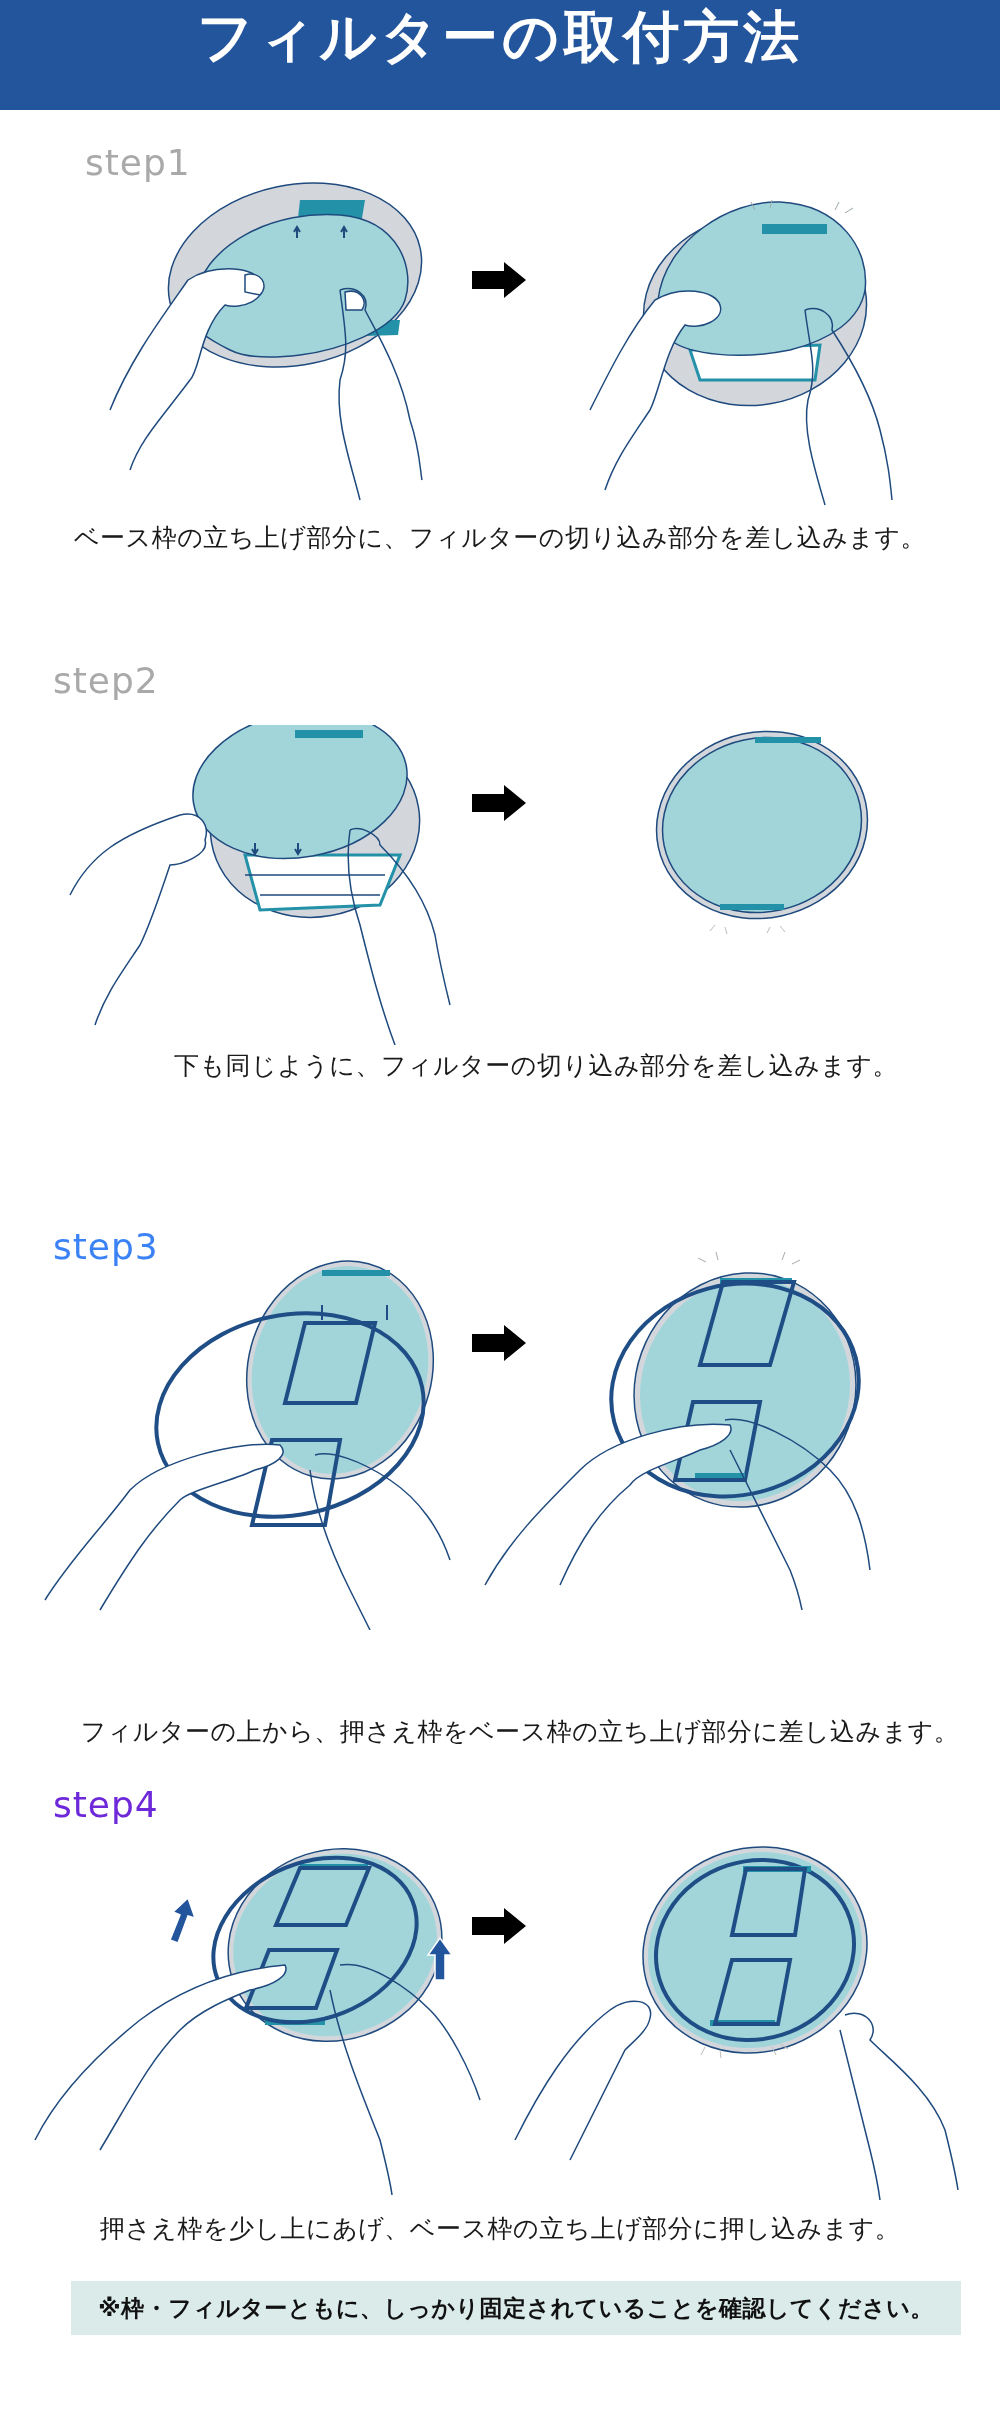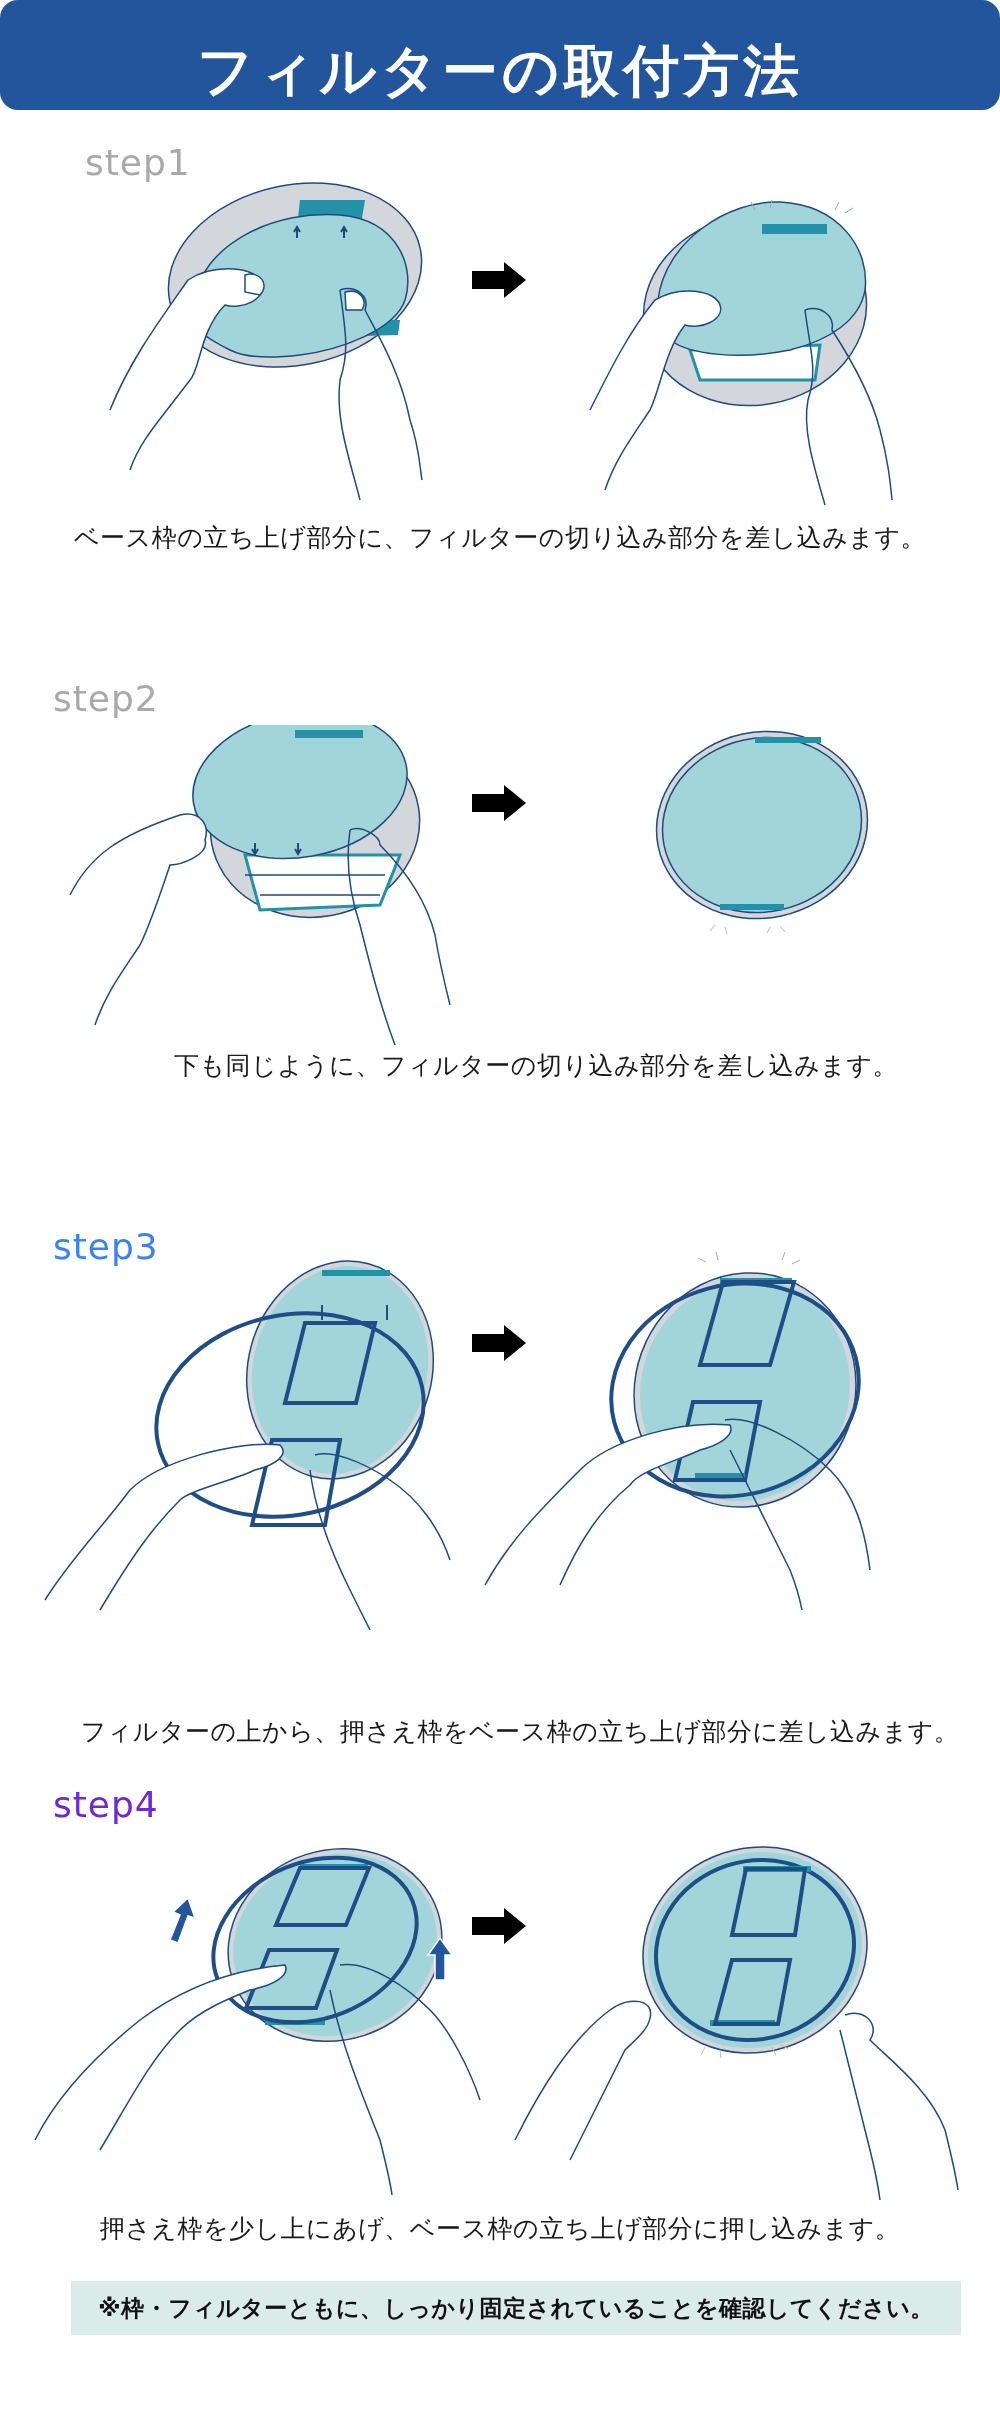--- a/index.html
+++ b/index.html
@@ -1,19 +1,19 @@
 <!DOCTYPE html>
 <html><head>
 <meta charset="utf-8">
 <style>
   html, body { margin: 0; padding: 0; background: #ffffff; }
   body { width: 1000px; height: 2420px; position: relative; overflow: hidden;
          font-family: "DejaVu Sans", "Liberation Sans", sans-serif; color: #1a1a1a; }
   .header { position: absolute; left: 0; top: 0; width: 1000px; height: 110px;
-            display: flex; align-items: flex-end; justify-content: center; border-radius: 18px; }
+            display: flex; align-items: flex-start; justify-content: center; }
   .header-title { color: #ffffff; font-size: 56px; font-weight: bold; letter-spacing: 4px; }
   .step-label { position: absolute; left: 53px; font-family: "DejaVu Sans", sans-serif;
                 font-size: 36px; font-weight: normal; letter-spacing: 1px; }
   .fig { position: absolute; }
   .caption { position: absolute; left: 0; width: 1000px; text-align: center;
              font-size: 25px; line-height: 32px; letter-spacing: 0.5px; font-family: Liberation Serif, serif; }
   .note { position: absolute; left: 55px; width: 890px; top: 2281px; height: 54px;
           display: flex; align-items: center; justify-content: center; margin-left: 16px; }
   .note-text { font-size: 23px; font-weight: bold; color: #111; letter-spacing: 0.5px; }
   .nav-arrow { position: absolute; width: 56px; height: 36px; }
@@ -49,21 +49,21 @@
   <path d="M120 170 L250 165 L245 200 L130 200 Z" fill="#fff" stroke="#2392a8" stroke-width="3"></path>
   <path d="M88 120 C95 60 160 20 210 22 C270 25 300 70 295 110 C290 140 260 160 220 170 C170 180 120 175 100 160 C90 150 86 135 88 120 Z" fill="#a2d5da" stroke="#1f4a7e" stroke-width="1.5"></path>
   <rect x="192" y="44" width="65" height="10" fill="#2392a8"></rect>
   <path d="M185 30 l-4 -8 M200 28 l2 -8 M265 30 l4 -8 M275 33 l8 -5" stroke="#9aa" stroke-width="1"></path>
   <path d="M20 230 C40 190 60 150 85 120 C110 105 145 110 150 125 C155 140 130 150 115 145 C95 170 90 210 80 230 C60 260 45 280 35 310" fill="#fff" stroke="#1f4a7e" stroke-width="1.5"></path>
   <path d="M235 130 C250 125 265 135 262 150 C275 170 300 210 310 250 C318 280 320 300 322 320 M235 130 C240 170 248 190 238 220 C232 250 245 290 255 325" fill="none" stroke="#1f4a7e" stroke-width="1.5"></path>
 </svg>
 
 <div class="caption" style="top:522px;">ベース枠の立ち上げ部分に、フィルターの切り込み部分を差し込みます。</div>
 
-<div class="step-label" style="top:678px;color:#a9a9a9;">step2</div>
+<div class="step-label" style="top:660px;color:#a9a9a9;">step2</div>
 
 <svg class="fig" style="left:60px;top:725px;" width="420" height="320" viewBox="0 0 420 320">
   <ellipse cx="255" cy="100" rx="105" ry="92" transform="rotate(-10 255 100)" fill="#d3d7dc" stroke="#1f4a7e" stroke-width="1.5"></ellipse>
   <path d="M185 130 L340 130 L320 180 L200 185 Z" fill="#fff" stroke="#2392a8" stroke-width="3"></path>
   <path d="M185 150 L325 150 M200 170 L320 170" stroke="#1f4a7e" stroke-width="1.5"></path>
   <ellipse cx="240" cy="60" rx="108" ry="72" transform="rotate(-10 240 60)" fill="#a2d5da" stroke="#1f4a7e" stroke-width="1.5"></ellipse>
   <rect x="235" y="5" width="68" height="8" fill="#2392a8"></rect>
   <path d="M195 118 l0 10 M192 124 l3 5 l3 -5 M238 118 l0 10 M235 124 l3 5 l3 -5" stroke="#1f4a7e" stroke-width="2" fill="none"></path>
   <path d="M10 170 C30 130 60 110 120 90 C140 85 150 100 145 115 C150 130 120 140 110 140 C100 170 90 200 80 220 C60 250 45 270 35 300" fill="#fff" stroke="#1f4a7e" stroke-width="1.5"></path>
   <path d="M290 105 C300 100 320 110 320 120 C340 140 365 170 375 210 C380 240 385 260 390 280 M290 105 C285 140 290 170 300 200 C310 240 320 280 335 320" fill="none" stroke="#1f4a7e" stroke-width="1.5"></path>

